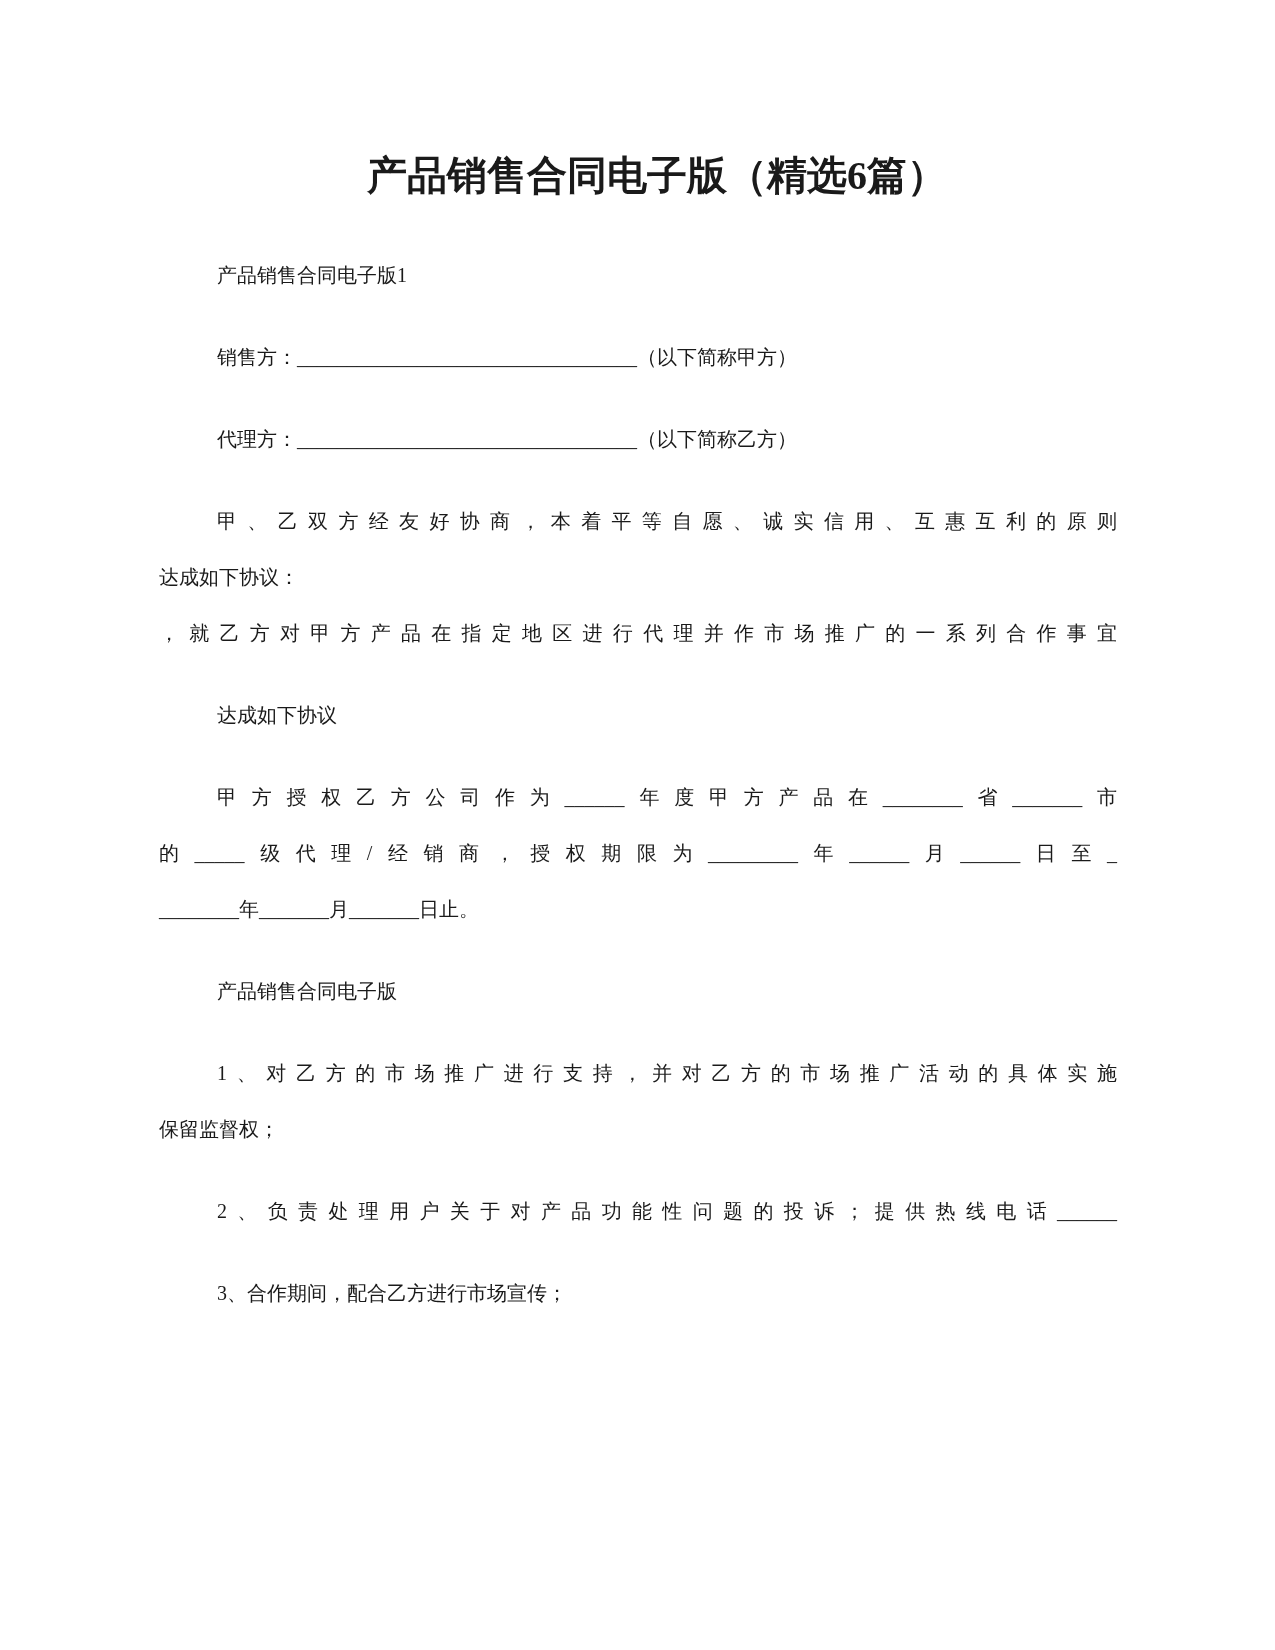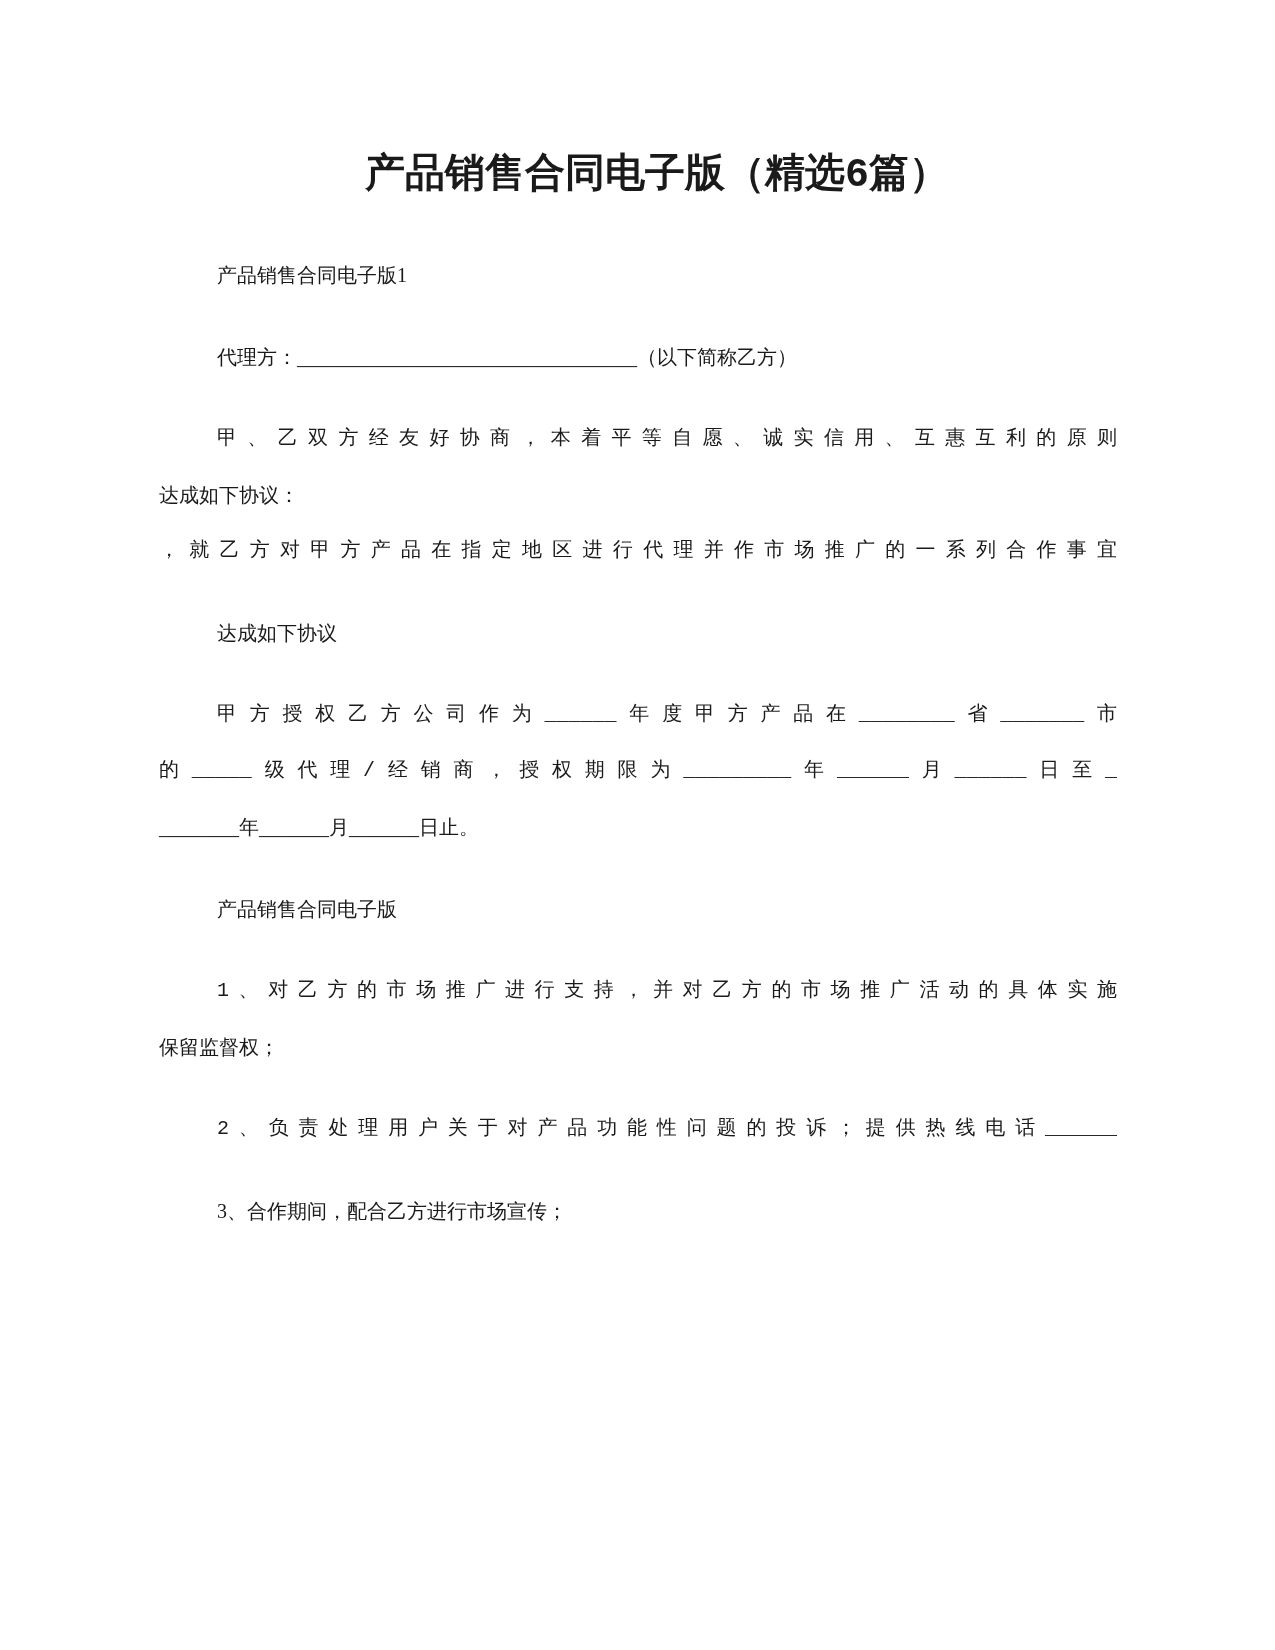--- a/index.html
+++ b/index.html
@@ -17,21 +17,21 @@
   }
   .page {
     box-sizing: border-box;
     width: 1275px;
     height: 1650px;
     padding: 148px 158px 0 159px;
     background: #ffffff;
     overflow: hidden;
   }
   .doc-title {
-    font-family: Liberation Mono, monospace;
+    font-family: Liberation Serif, serif;
     font-weight: 700;
     font-size: 40px;
     line-height: 56px;
     text-align: center;
     margin: 0 0 43px 0;
     padding-left: 38px; 
     white-space: nowrap;
   }
   .para {
     margin: 0 0 26px 0;
@@ -43,31 +43,33 @@
     white-space: nowrap;
   }
   .line.indent {
     text-indent: 58px;
   }
   .line.full {
     white-space: normal;
     text-align: justify;
     text-align-last: justify;
     word-break: keep-all;
-    font-family: Liberation Mono, monospace;
   }
 </style>
 </head>
 <body style="color: rgb(26, 26, 26); background: rgb(255, 255, 255);">
 
 <div class="page">
   <h1 class="doc-title">产品销售合同电子版（精选6篇）</h1>
   <div id="paragraphs">
       <div class="para">
         <div class="line indent">产品销售合同电子版1</div>
+      </div>
+      <div class="para">
+        <div class="line indent">销售方：__________________________________（以下简称甲方）</div>
       </div>
       <div class="para">
         <div class="line indent">代理方：__________________________________（以下简称乙方）</div>
       </div>
       <div class="para">
         <div class="line indent full">甲、乙双方经友好协商，本着平等自愿、诚实信用、互惠互利的原则</div>
         <div class="line">达成如下协议：</div>
         <div class="line full">，就乙方对甲方产品在指定地区进行代理并作市场推广的一系列合作事宜</div>
       </div>
       <div class="para">

